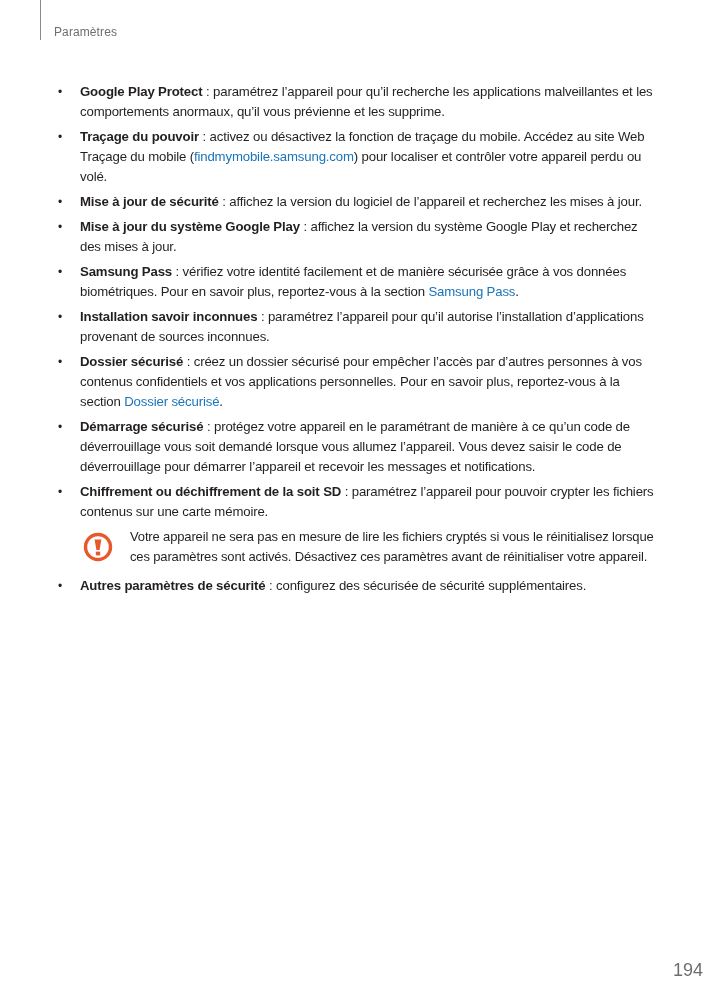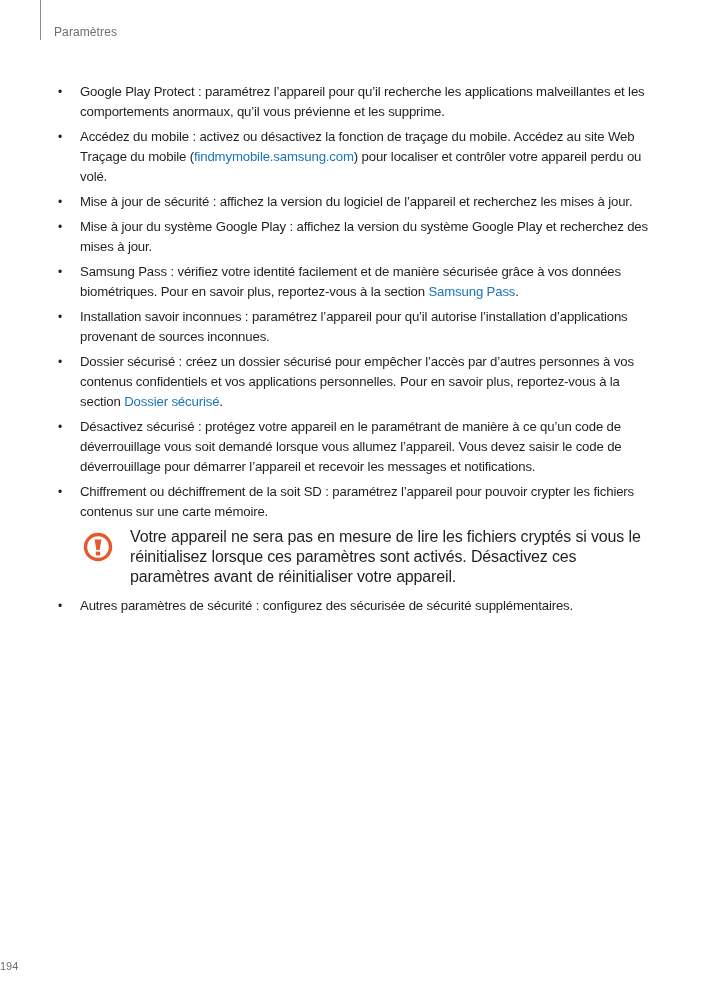--- a/index.html
+++ b/index.html
@@ -11,43 +11,43 @@
     position: absolute; left: 40px; top: 0; width: 1px; height: 40px;
     background: #8a8a8a;
   }
   .header-title {
     position: absolute; left: 54px; top: 25px; font-size: 12px; color: #6d6e71;
     letter-spacing: 0.1px;
   }
   .list { position: absolute; left: 58px; top: 82px; width: 596px; margin: 0; padding: 0; list-style: none; }
   .item { position: relative; padding-left: 22px; font-size: 13.2px; line-height: 20px; margin-bottom: 5px; letter-spacing: -0.15px; }
   .bullet { position: absolute; left: 0; top: 0; width: 22px; font-size: 12px; color: #231f20; }
-  .item b { font-weight: normal; }
+  .item b { font-weight: bold; }
   .link { color: #1a74b9; }
-  .note { position: relative; padding-left: 72px; margin: 2px 0 9px 0; font-size: 16px; line-height: 20px; letter-spacing: -0.15px; }
+  .note { position: relative; padding-left: 72px; margin: 2px 0 9px 0; font-size: 13px; line-height: 20px; letter-spacing: -0.15px; }
   .note-icon { position: absolute; left: 25px; top: 5px; width: 30px; height: 30px; }
   .page-number {
-    position: absolute; left: 0; width: 703px; top: 960px; text-align: left;
-    font-size: 11px; color: #6d6e71;
+    position: absolute; left: 0; width: 703px; top: 960px; text-align: right;
+    font-size: 18px; color: #6d6e71;
   }
 </style>
 </head>
 <body>
 
 <div class="header-rule"></div>
 <div class="header-title">Paramètres</div>
 
 <ul class="list">
   <li class="item">
     <span class="bullet">•</span>
     <b>Google Play Protect</b><span> : </span><span>paramétrez l’appareil pour qu’il recherche les applications malveillantes et les comportements anormaux, qu’il vous prévienne et les supprime.</span>
   </li>
   <li class="item">
     <span class="bullet">•</span>
-    <b>Accédez du mobile</b><span> : </span><span>activez ou désactivez la fonction de traçage du mobile. Accédez au site Web Traçage du mobile (</span><span class="link">findmymobile.samsung.com</span><span>) pour localiser et contrôler votre appareil perdu ou volé.</span>
+    <b>Traçage du pouvoir</b><span> : </span><span>activez ou désactivez la fonction de traçage du mobile. Accédez au site Web Traçage du mobile (</span><span class="link">findmymobile.samsung.com</span><span>) pour localiser et contrôler votre appareil perdu ou volé.</span>
   </li>
   <li class="item">
     <span class="bullet">•</span>
     <b>Mise à jour de sécurité</b><span> : </span><span>affichez la version du logiciel de l’appareil et recherchez les mises à jour.</span>
   </li>
   <li class="item">
     <span class="bullet">•</span>
     <b>Mise à jour du système Google Play</b><span> : </span><span>affichez la version du système Google Play et recherchez des mises à jour.</span>
   </li>
   <li class="item">
@@ -57,21 +57,21 @@
   <li class="item">
     <span class="bullet">•</span>
     <b>Installation savoir inconnues</b><span> : </span><span>paramétrez l’appareil pour qu’il autorise l’installation d’applications provenant de sources inconnues.</span>
   </li>
   <li class="item">
     <span class="bullet">•</span>
     <b>Dossier sécurisé</b><span> : </span><span>créez un dossier sécurisé pour empêcher l’accès par d’autres personnes à vos contenus confidentiels et vos applications personnelles. Pour en savoir plus, reportez-vous à la section </span><span class="link">Dossier sécurisé</span><span>.</span>
   </li>
   <li class="item">
     <span class="bullet">•</span>
-    <b>Désactivez sécurisé</b><span> : </span><span>protégez votre appareil en le paramétrant de manière à ce qu’un code de déverrouillage vous soit demandé lorsque vous allumez l’appareil. Vous devez saisir le code de déverrouillage pour démarrer l’appareil et recevoir les messages et notifications.</span>
+    <b>Démarrage sécurisé</b><span> : </span><span>protégez votre appareil en le paramétrant de manière à ce qu’un code de déverrouillage vous soit demandé lorsque vous allumez l’appareil. Vous devez saisir le code de déverrouillage pour démarrer l’appareil et recevoir les messages et notifications.</span>
   </li>
   <li class="item">
     <span class="bullet">•</span>
     <b>Chiffrement ou déchiffrement de la soit SD</b><span> : </span><span>paramétrez l’appareil pour pouvoir crypter les fichiers contenus sur une carte mémoire.</span>
   </li>
   <li class="note">
     <svg class="note-icon" viewBox="0 0 30 30">
       <circle cx="15" cy="15" r="12.5" fill="none" stroke="#e8582a" stroke-width="3.4"></circle>
       <path d="M11.6 7.5 L18.4 7.5 L16.6 18 L13.4 18 Z" fill="#e8582a"></path>
       <rect x="12.8" y="19.6" width="4.4" height="3.8" fill="#e8582a"></rect>

